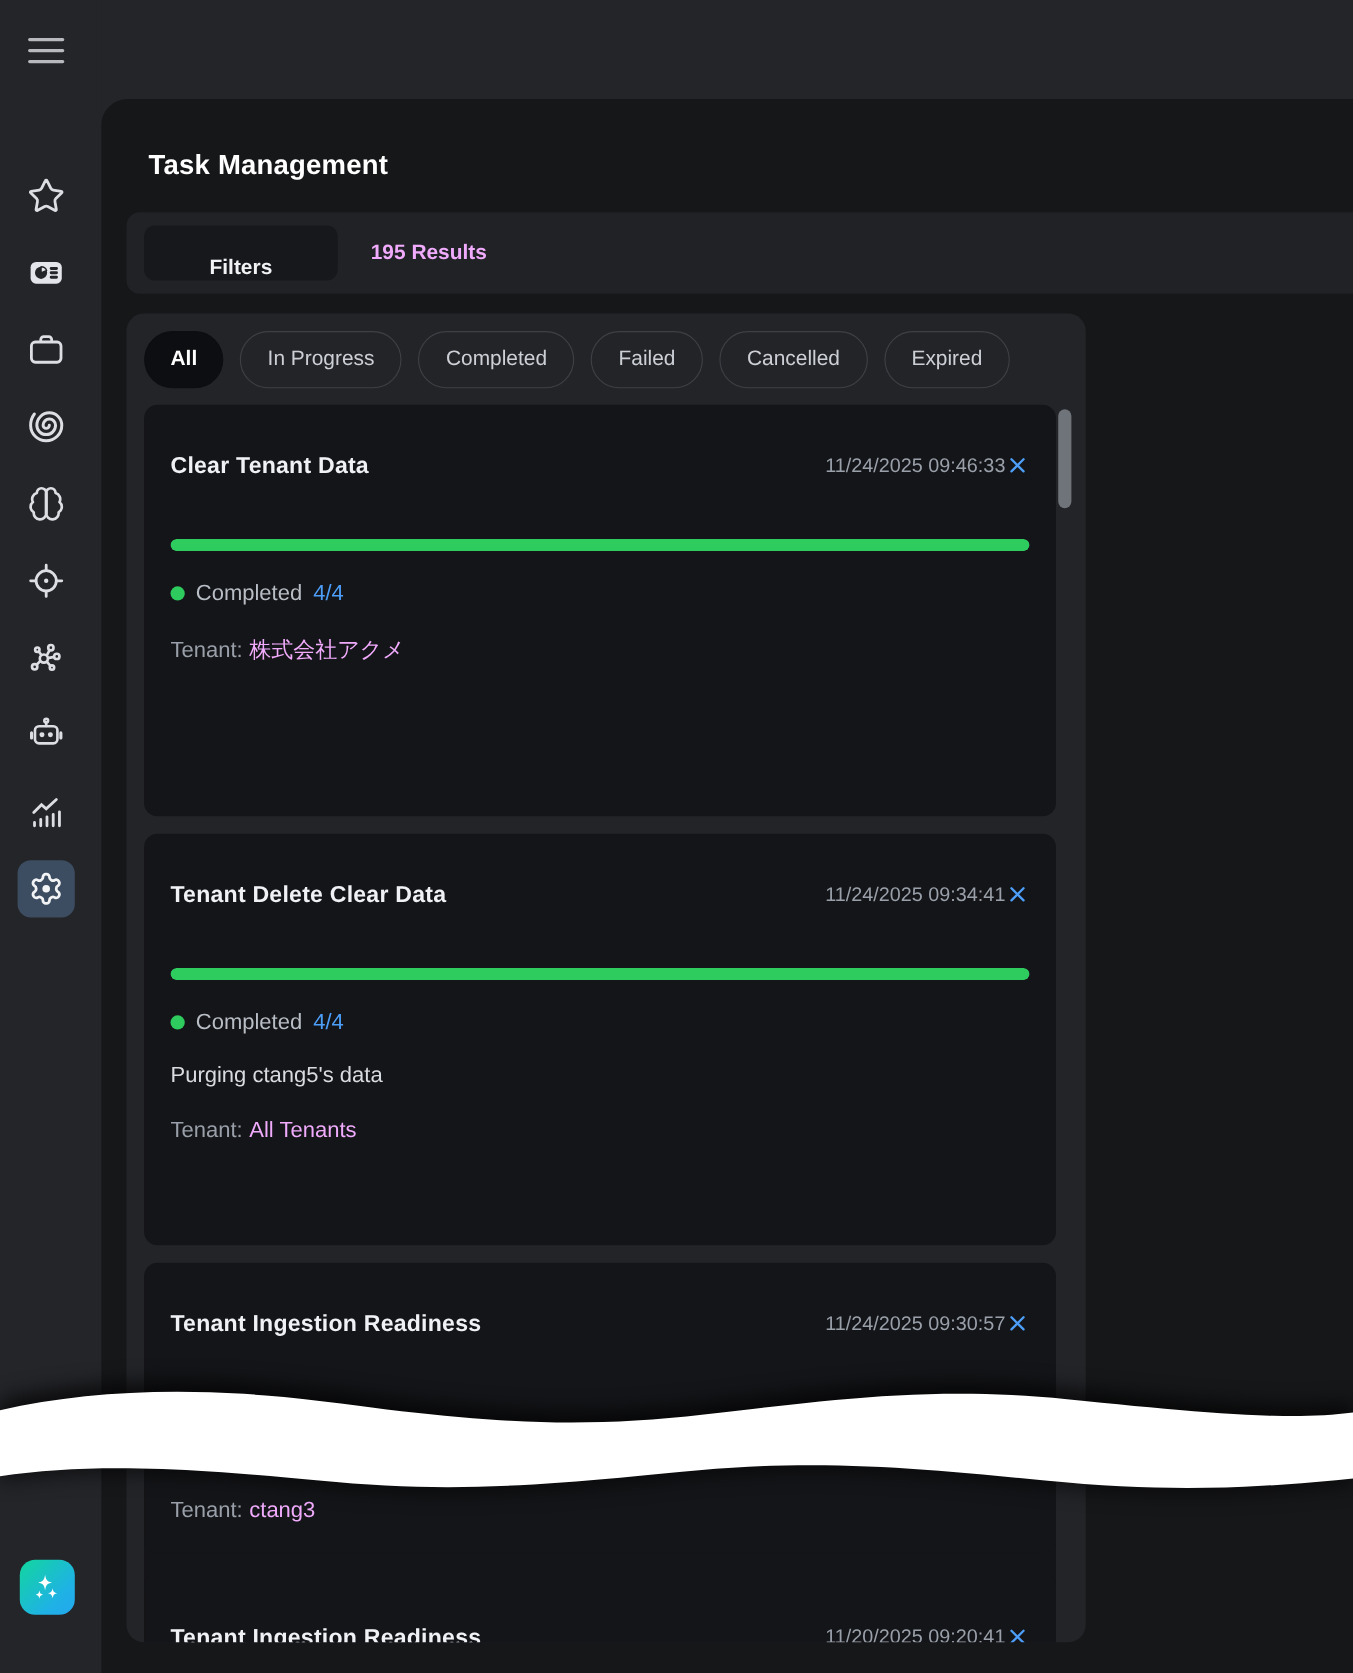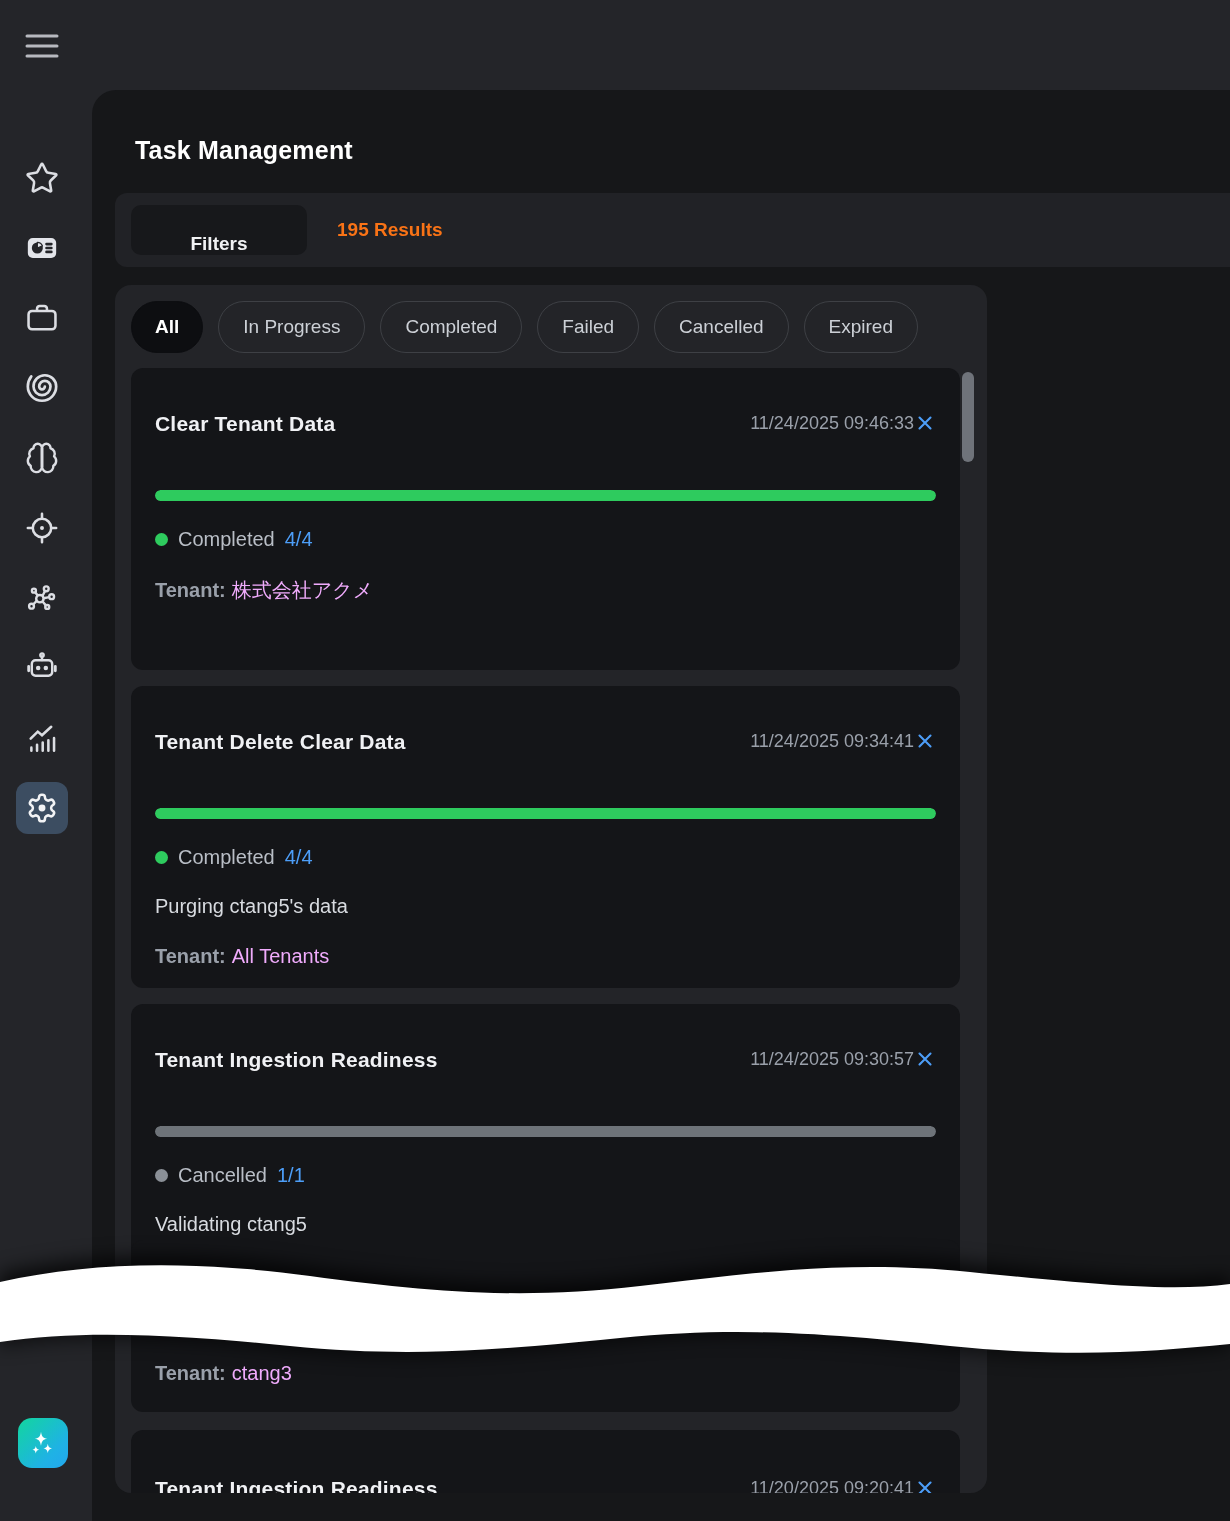--- a/index.html
+++ b/index.html
@@ -23,45 +23,45 @@
     background:linear-gradient(135deg,#12d69e 0%,#1fb2e5 70%,#23a7ee 100%); display:flex; align-items:center; justify-content:center; cursor:pointer; }
 
   
   .window { position:absolute; left:92px; top:90px; right:0; bottom:0; background:#161719; border-radius:24px 0 0 0; z-index:1; }
   .page-title { position:absolute; left:43px; top:46px; font-size:25px; font-weight:700; letter-spacing:.2px; color:#ffffff; }
 
   .filter-bar { position:absolute; left:23px; top:103px; right:0; height:74px; background:#212226; border-radius:12px 0 0 12px; }
   .filters-btn { position:absolute; left:16px; top:12px; height:50px; width:176px; background:#17181b; border:0; border-radius:10px;
     display:flex; align-items:center; gap:28px; padding:0 18px; color:#f1f2f4; font-size:19px; font-weight:600; cursor:pointer;flex-direction:column; }
   .filters-dot { width:3px; height:3px; border-radius:50%; background:#6a6c72; margin-left:2px; }
-  .results-count { position:absolute; left:222px; top:0; height:74px; display:flex; align-items:center; font-size:19px; font-weight:600; color:#f97316; }
+  .results-count { position:absolute; left:222px; top:0; height:74px; display:flex; align-items:center; font-size:19px; font-weight:600; color:#f0abfc; }
 
   
   .cards-panel { position:absolute; left:23px; top:195px; width:872px; height:1208px; background:#232428; border-radius:16px; overflow:hidden; }
   .chips-row { position:absolute; left:16px; top:16px; display:flex; gap:15px; }
   .chip { height:52px; padding:0 24px; border-radius:26px; border:1px solid #3e4045; background:transparent;
     color:#ccd0d6; font-size:19px; font-family:inherit; display:flex; align-items:center; cursor:pointer; white-space:nowrap; }
   .chip.active { background:#0d0e11; border-color:#0d0e11; color:#ffffff; font-weight:700; padding:0 23px; }
 
   .cards-list { position:absolute; left:16px; top:83px; width:829px; display:flex; flex-direction:column; gap:16px; }
-  .card { background:#141518; border-radius:12px; height:302px; padding:44px 24px 0; position:relative; }
+  .card { background:#141518; border-radius:12px; height:374px; padding:44px 24px 0; position:relative; }
   .card-head { display:flex; align-items:flex-start; justify-content:space-between; height:28px; }
   .card-title { font-size:21px; font-weight:700; color:#f0f1f4; letter-spacing:.2px; }
   .head-right { display:flex; align-items:center; }
   .timestamp { font-size:18px; color:#9aa0aa; }
   .dismiss { background:none; border:0; padding:0; cursor:pointer; width:22px; height:22px; }
   .progress-track { margin-top:50px; height:11px; border-radius:6px; background:#2a2b2f; overflow:hidden; }
   .progress-fill { height:100%; border-radius:6px; width:100%; }
   .status-row { margin-top:26px; display:flex; align-items:center; gap:10px; font-size:20px; height:24px; }
   .status-dot { width:13px; height:13px; border-radius:50%; flex:none; }
   .status-label { color:#b9bec6; }
   .status-count { font-weight:500; }
   .card-desc { margin-top:26px; font-size:20px; color:#d8dbe0; height:24px; }
   .tenant-row { margin-top:26px; font-size:20px; height:24px; }
-  .tenant-label { color:#9aa0aa;font-weight:bold; }
+  .tenant-label { color:#9aa0aa; }
   .tenant-value { color:#f0abfc; margin-left:6px; }
 
   
   .card-frag { position:absolute; left:16px; width:829px; background:#141518; border-radius:12px; }
   .frag-ending { top:955px; height:172px; display:flex; align-items:flex-end; padding:0 24px 26px; }
   .frag-next { top:1145px; height:120px; padding:47px 24px 0; }
 
   .scroll-thumb { position:absolute; left:847px; top:87px; width:12px; height:90px; border-radius:6px; background:#6f737a; cursor:grab; }
 
   

